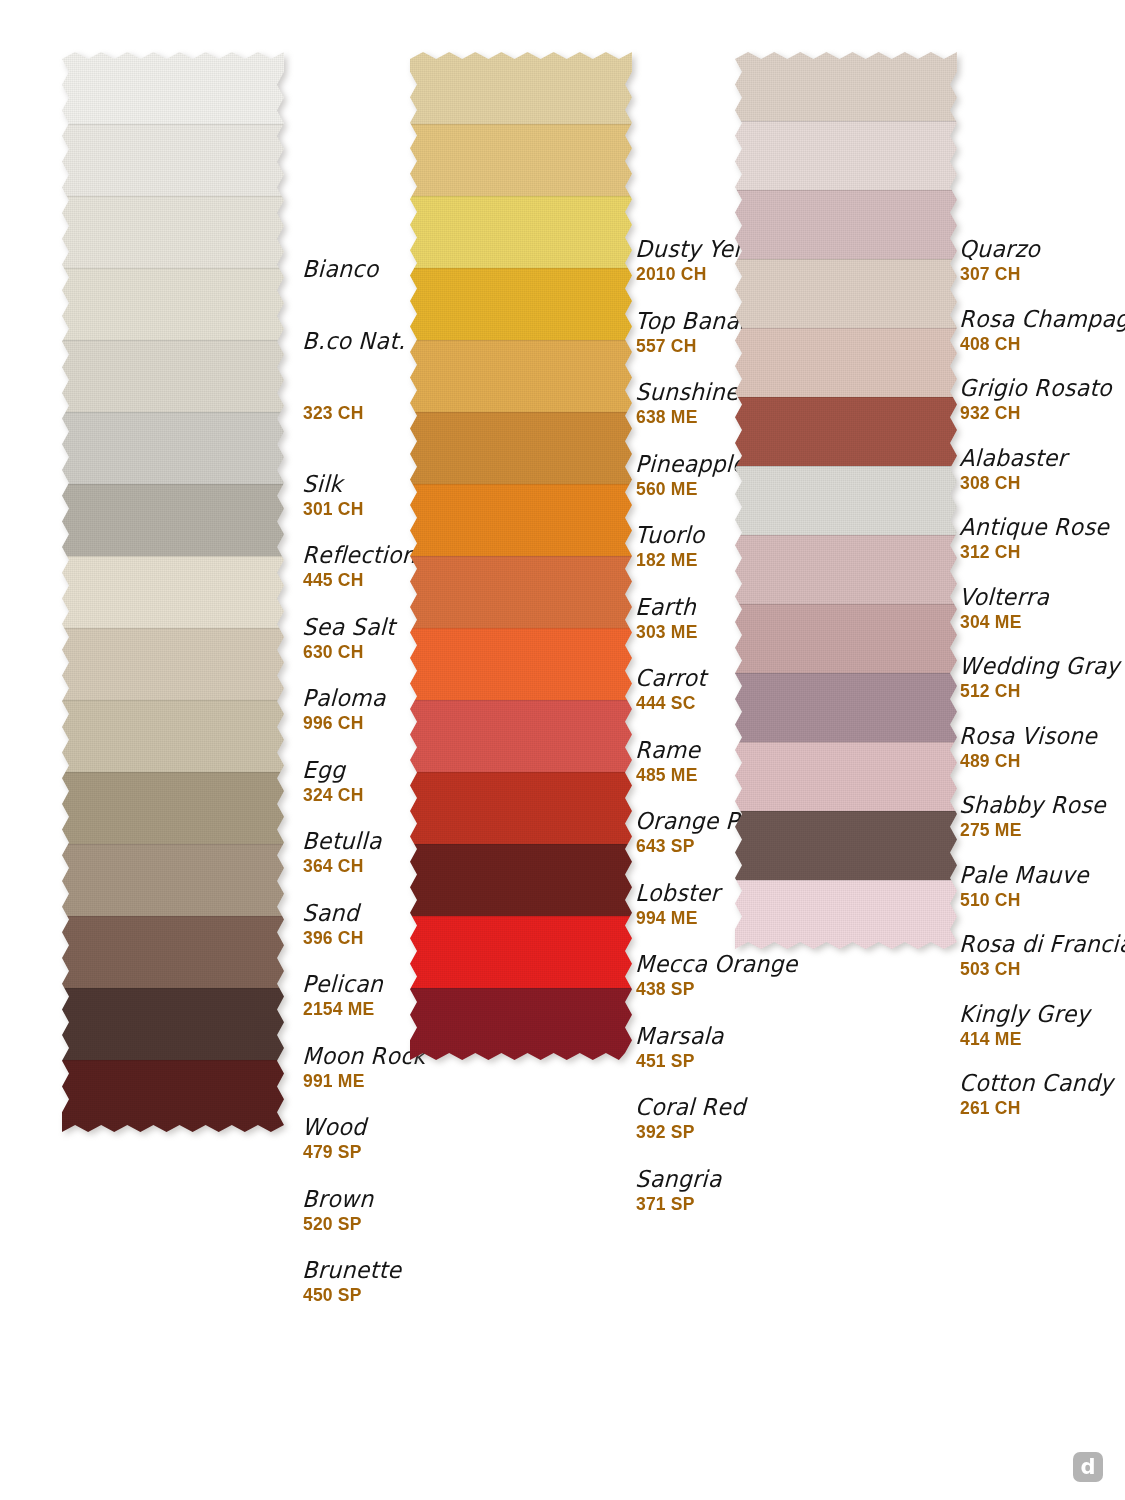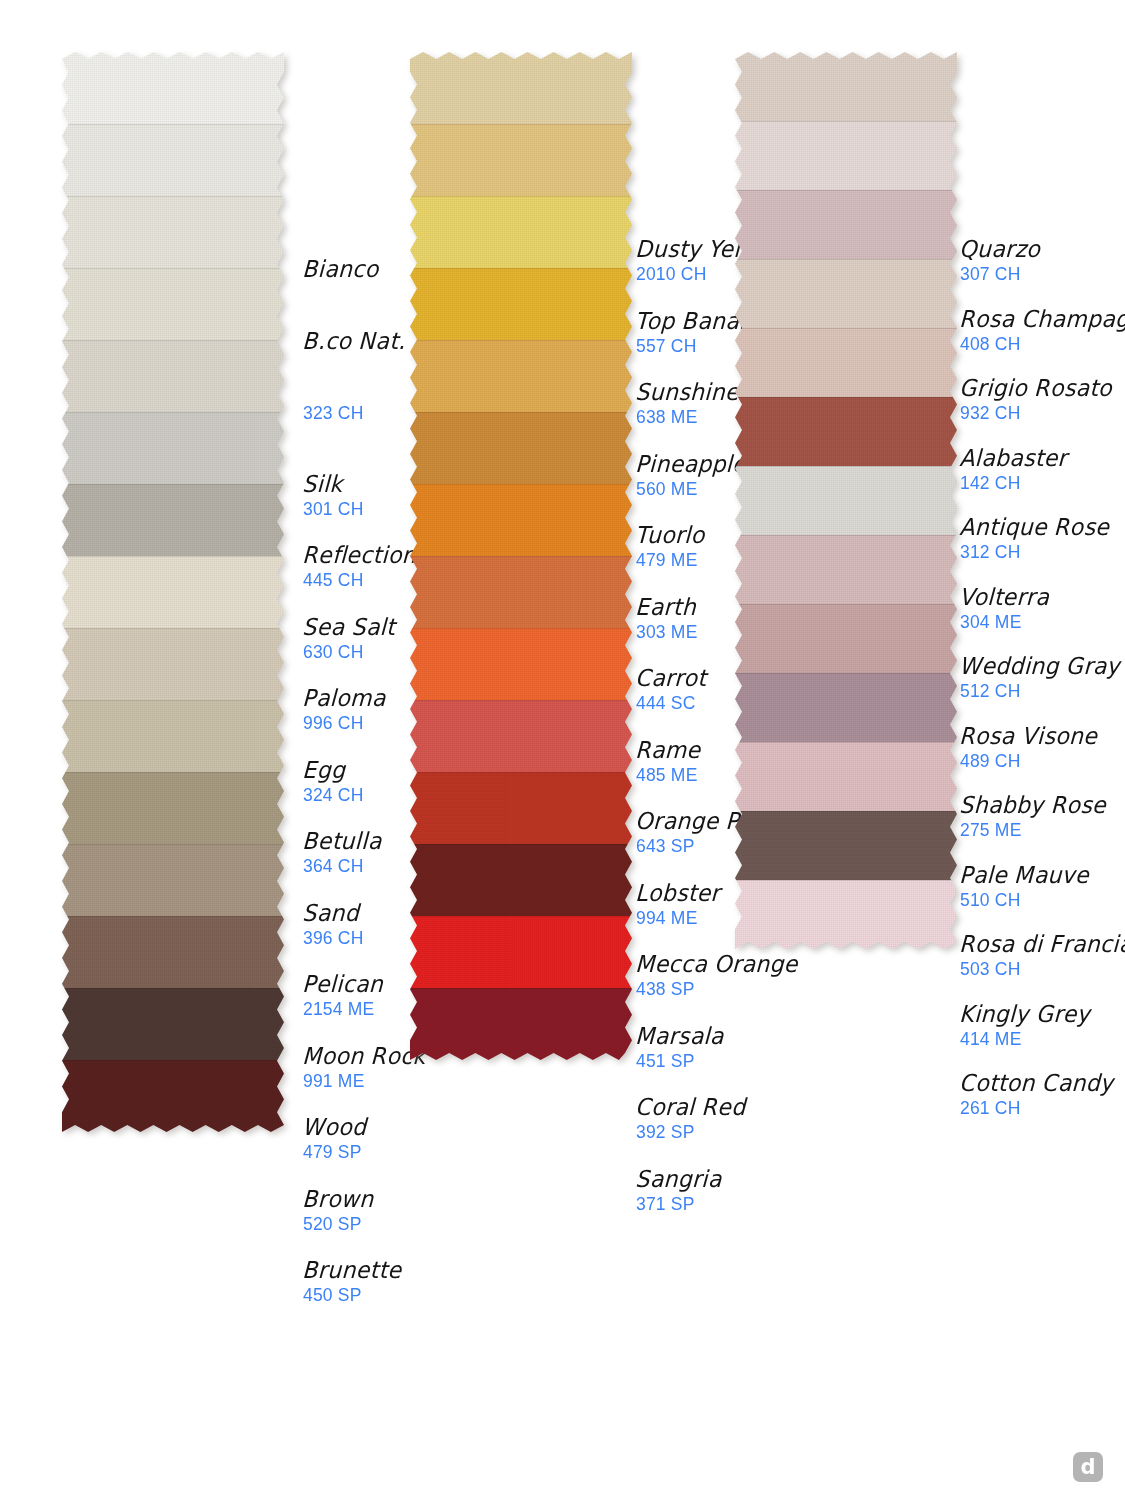--- a/index.html
+++ b/index.html
@@ -86,22 +86,23 @@
     color: #151515;
     transform: skewX(-5deg) scaleY(1.06);
     transform-origin: left bottom;
   }
   .lbl-code {
     display: block;
     font-family: "Liberation Sans", sans-serif;
     font-size: 17.5px;
     line-height: 20px;
     letter-spacing: 0.2px;
-    color: #3b82f6;
+    color: #a16207;
     margin-top: 2px;
+    font-weight: bold;
   }
 
   
   #logo {
     position: absolute;
     right: 22px;
     bottom: 18px;
     width: 30px;
     height: 30px;
     border-radius: 7px;
@@ -287,21 +288,21 @@
         <div class="label-row" style="top: 381px;">
           <span class="lbl-name">Sunshine</span>
           <span class="lbl-code">638 ME</span>
         </div>
         <div class="label-row" style="top: 452.5px;">
           <span class="lbl-name">Pineapple</span>
           <span class="lbl-code">560 ME</span>
         </div>
         <div class="label-row" style="top: 524px;">
           <span class="lbl-name">Tuorlo</span>
-          <span class="lbl-code">479 ME</span>
+          <span class="lbl-code">182 ME</span>
         </div>
         <div class="label-row" style="top: 595.5px;">
           <span class="lbl-name">Earth</span>
           <span class="lbl-code">303 ME</span>
         </div>
         <div class="label-row" style="top: 667px;">
           <span class="lbl-name">Carrot</span>
           <span class="lbl-code">444 SC</span>
         </div>
         <div class="label-row" style="top: 738.5px;">
@@ -384,21 +385,21 @@
         <div class="label-row" style="top: 307.5px;">
           <span class="lbl-name">Rosa Champagne</span>
           <span class="lbl-code">408 CH</span>
         </div>
         <div class="label-row" style="top: 377px;">
           <span class="lbl-name">Grigio Rosato</span>
           <span class="lbl-code">932 CH</span>
         </div>
         <div class="label-row" style="top: 446.5px;">
           <span class="lbl-name">Alabaster</span>
-          <span class="lbl-code">142 CH</span>
+          <span class="lbl-code">308 CH</span>
         </div>
         <div class="label-row" style="top: 516px;">
           <span class="lbl-name">Antique Rose</span>
           <span class="lbl-code">312 CH</span>
         </div>
         <div class="label-row" style="top: 585.5px;">
           <span class="lbl-name">Volterra</span>
           <span class="lbl-code">304 ME</span>
         </div>
         <div class="label-row" style="top: 655px;">

